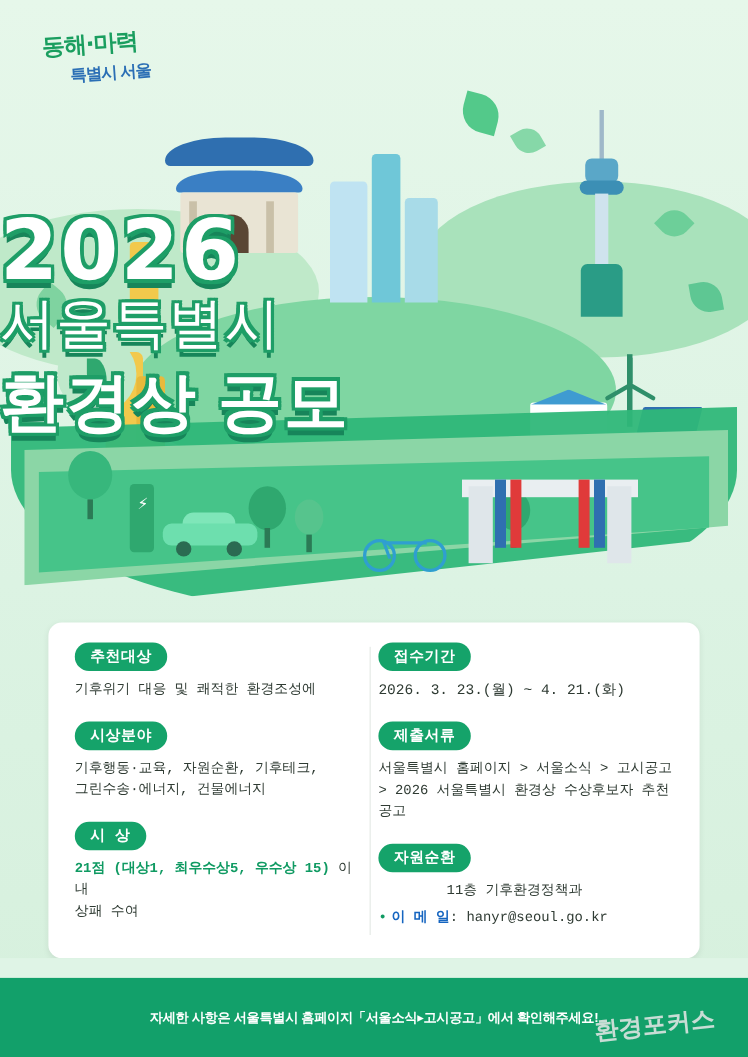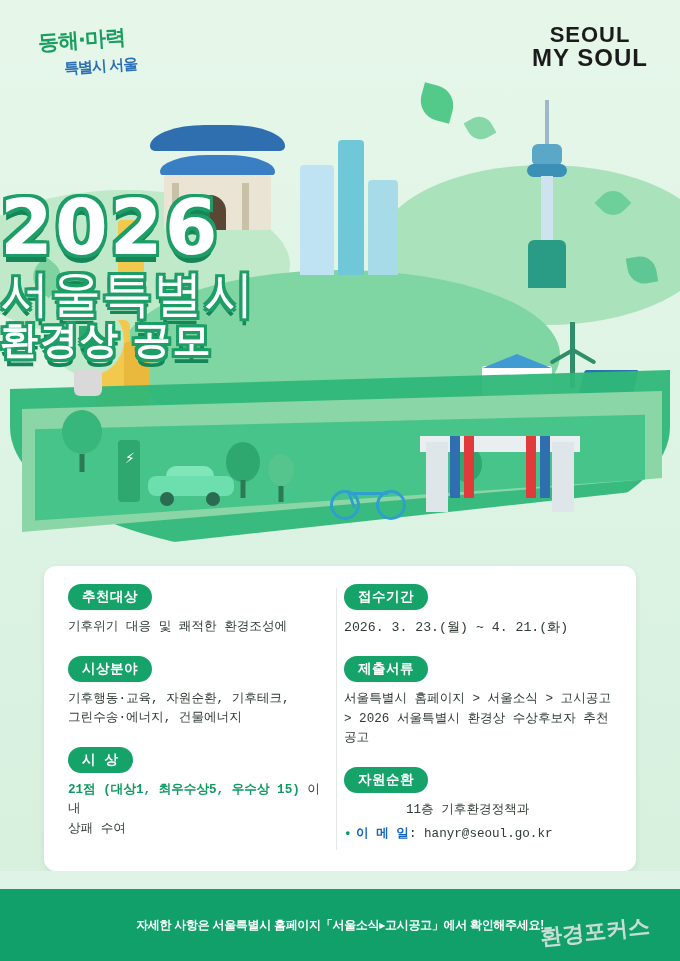--- a/index.html
+++ b/index.html
@@ -177,22 +177,22 @@
                  0 8px 0 #17855a;
   }
   .t-line2 {
     font-size: 50px; font-weight: normal; color: #fff; line-height: 1.05;
     letter-spacing: 1px; margin-top: 2px;
     text-shadow: -3px 0 #1e9e67, 0 -3px #1e9e67, 3px 0 #1e9e67, 0 3px #1e9e67,
                  -3px -3px #1e9e67, 3px -3px #1e9e67, -3px 3px #1e9e67, 3px 3px #1e9e67,
                  0 7px 0 #17855a;
   }
   .t-line3 {
-    font-size: 38px; font-weight: bold; color: #fff; line-height: 1.05;
-    letter-spacing: 2px; margin-top: 0;
+    font-size: 58px; font-weight: bold; color: #fff; line-height: 1.05;
+    letter-spacing: 2px; margin-top: 15px;
     text-shadow: -3px 0 #1e9e67, 0 -3px #1e9e67, 3px 0 #1e9e67, 0 3px #1e9e67,
                  -3px -3px #1e9e67, 3px -3px #1e9e67, -3px 3px #1e9e67, 3px 3px #1e9e67,
                  0 8px 0 #17855a;
   }
 
   
   .card {
     position: absolute; left: 44px; top: 566px;
     width: 592px; height: 305px;
     background: #fff; border-radius: 12px;
@@ -248,24 +248,20 @@
 </style>
 </head>
 <body>
 
 <div class="poster">
 
   <div class="logo-left">
     <div class="ll1">동해·마력</div>
     <div class="ll2">특별시 서울</div>
   </div>
-  <div class="logo-right">
-    <div class="lr1">SEOUL</div>
-    <div class="lr2">MY SOUL</div>
-  </div>
 
   <div class="illus">
     <div class="hill h1"></div>
     <div class="hill h2"></div>
     <div class="hill h3"></div>
 
     <div class="palace">
       <div class="roof"></div>
         <div class="roof2"></div>
         <div class="body"></div>

